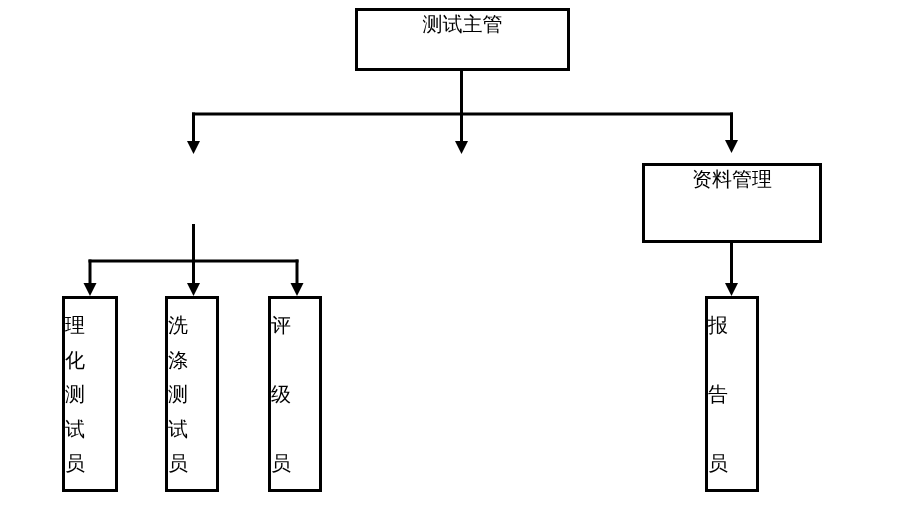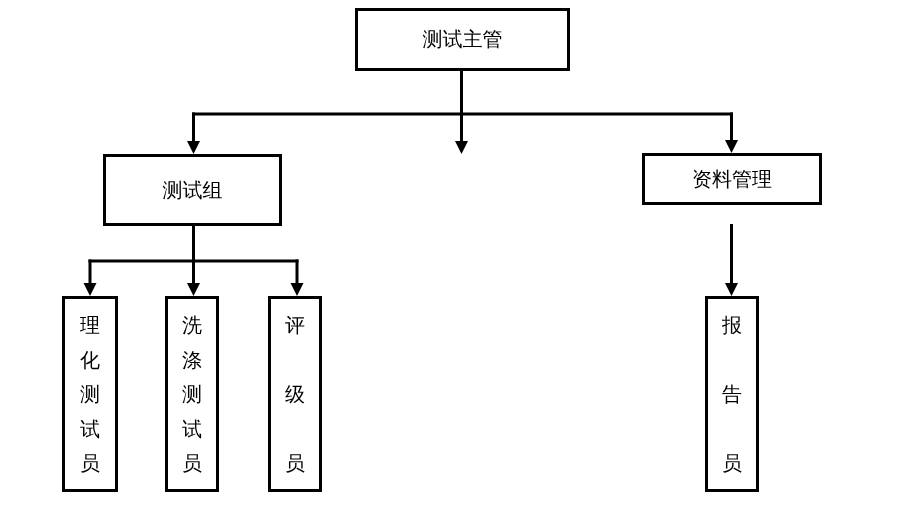--- a/index.html
+++ b/index.html
@@ -22,21 +22,20 @@
     top: 0;
     width: 921px;
     height: 511px;
   }
   .node {
     position: absolute;
     box-sizing: border-box;
     border: 3px solid #000000;
     background: #ffffff;
     display: flex;
-    align-items: center;
     justify-content: center;
   }
   .node-h {
     font-size: 20px;
   }
   .node-h .label {
     white-space: nowrap;
   }
   .node-v {
     flex-direction: column;
@@ -45,21 +44,21 @@
     font-size: 20px;
     line-height: 1;
   }
   .node-v span {
     display: block;
   }
   
   .n-root   { left: 355px; top: 8px;   width: 215px; height: 63px; }
   .n-test   { left: 103px; top: 154px; width: 179px; height: 72px; }
   .n-metro  { left: 372px; top: 154px; width: 180px; height: 72px; }
-  .n-data   { left: 642px; top: 153px; width: 180px; height: 52px; }
+  .n-data   { left: 642px; top: 163px; width: 180px; height: 80px; }
   .n-phys   { left: 62px;  top: 296px; width: 56px;  height: 196px; }
   .n-wash   { left: 165px; top: 296px; width: 54px;  height: 196px; }
   .n-rate   { left: 268px; top: 296px; width: 54px;  height: 196px; }
   .n-report { left: 705px; top: 296px; width: 54px;  height: 196px; }
 </style>
 </head>
 <body>
 
 <div class="canvas">
 
@@ -90,23 +89,20 @@
 
       <line x1="731.5" y1="224" x2="731.5" y2="285"></line>
       <polygon points="725,283 738,283 731.5,296" stroke="none"></polygon>
     </g>
   </svg>
 
   <div class="node node-h n-root">
     <span class="label">测试主管</span>
   </div>
 
-  <div class="node node-h n-test">
-    <span class="label">测试组</span>
-  </div>
 
 
   <div class="node node-h n-data">
     <span class="label">资料管理</span>
   </div>
 
   <div class="node node-v n-phys">
       <span>理</span>
       <span>化</span>
       <span>测</span>

